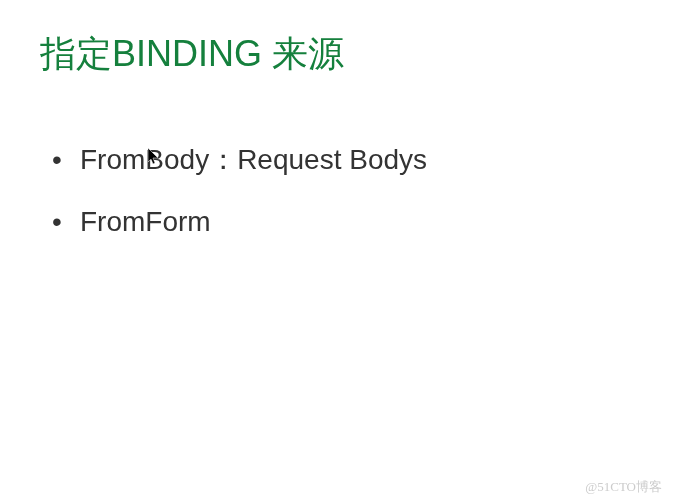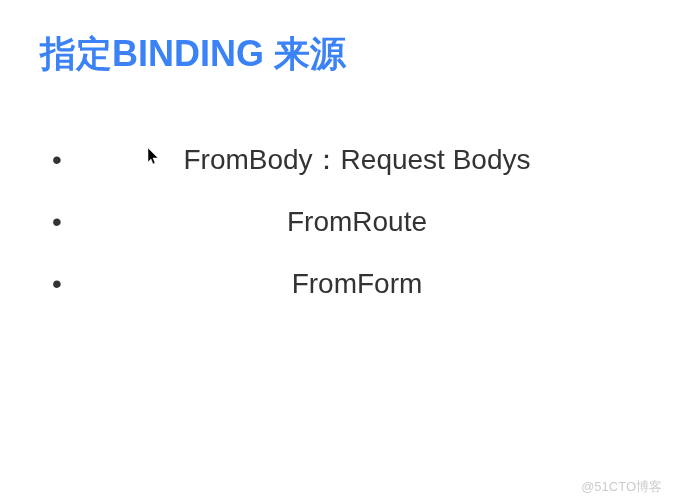--- a/index.html
+++ b/index.html
@@ -10,67 +10,66 @@
     body {
       width: 674px;
       height: 504px;
       background: #ffffff;
       font-family: "Microsoft YaHei", "SimHei", Arial, sans-serif;
       position: relative;
       padding: 30px 40px;
     }
     .title {
       font-size: 36px;
-      font-weight: bold;
-      color: #3b82f6;
+      font-weight: normal;
+      color: #15803d;
       margin-bottom: 60px;
     }
     .list {
       list-style: none;
       padding-left: 40px;
     }
     .list-item {
       font-size: 28px;
       color: #333333;
       margin-bottom: 20px;
       position: relative;
       line-height: 1.5;
-      text-align: center;
     }
     .list-item::before {
       content: "•";
       position: absolute;
       left: -28px;
       font-size: 28px;
       color: #333333;
     }
     .watermark {
       position: absolute;
       bottom: 8px;
       right: 12px;
       font-size: 13px;
       color: #cccccc;
+      font-family: Liberation Serif, serif;
     }
     .cursor {
       position: absolute;
       left: 148px;
       top: 148px;
       width: 12px;
       height: 18px;
       pointer-events: none;
     }
   </style>
 </head>
 <body>
 
 <h1 class="title">指定BINDING 来源</h1>
 
 <ul class="list">
   <li class="list-item">FromBody：Request Bodys</li>
-  <li class="list-item">FromRoute</li>
   <li class="list-item">FromForm</li>
 </ul>
 
 <svg class="cursor" viewBox="0 0 12 18">
   <path d="M0,0 L0,14 L3,11 L5,16 L7,15 L5,10 L10,10 Z" fill="#000000" stroke="#ffffff" stroke-width="0.5"></path>
 </svg>
 
 <div class="watermark">@51CTO博客</div>
 
 </body></html>

